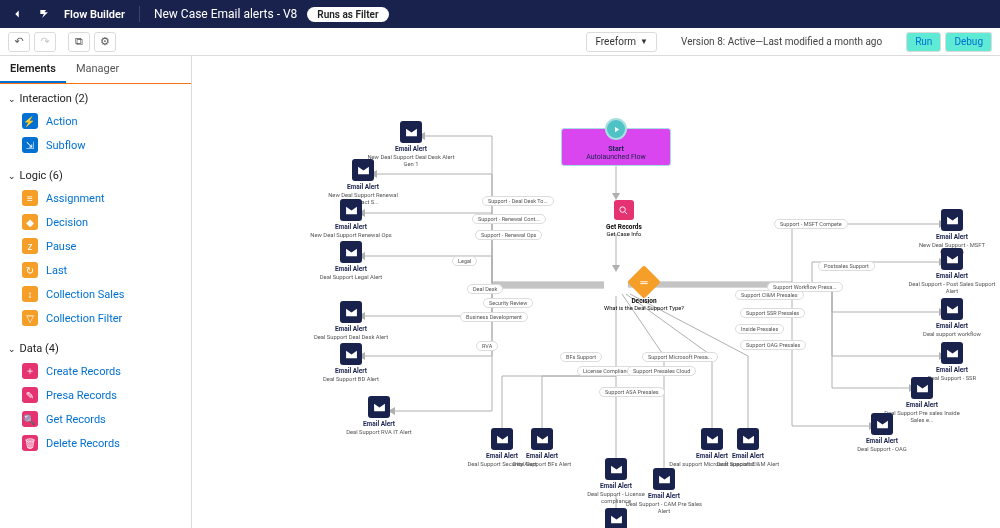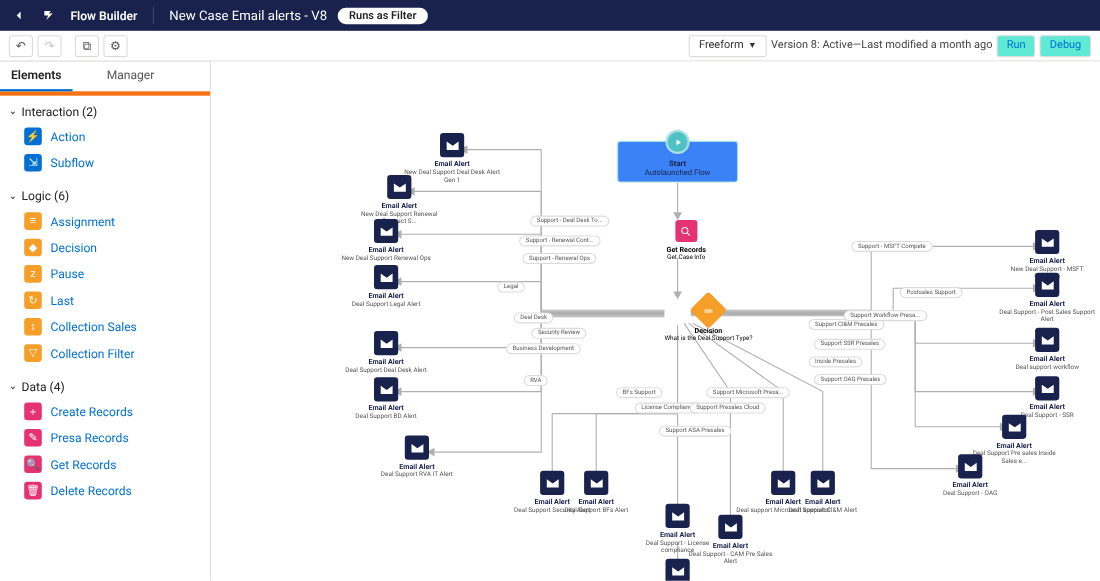--- a/index.html
+++ b/index.html
@@ -11,47 +11,47 @@
   .topbar .divider { width:1px; height:16px; background:#3a4270; margin:0 4px; }
   .topbar .title { font-size:11px; font-weight:600; }
   .topbar .name { font-size:12px; font-weight:400; }
   .pill { background:#fff; color:#222; border-radius:999px; padding:2px 10px; font-size:10px; font-weight:600; }
 
   .toolbar { height: 28px; border-bottom:1px solid #dddbda; display:flex; align-items:center; padding:0 8px; justify-content:space-between; }
   .toolbar-left { display:flex; gap:4px; align-items:center;}
   .toolbar-right { display:flex; gap:4px; align-items:center;}
   .icon-btn { width:22px; height:20px; border:1px solid #dddbda; border-radius:3px; background:#fff; display:flex; align-items:center; justify-content:center; font-size:11px; color:#555; cursor:pointer;}
   .select-btn { height:20px; border:1px solid #dddbda; border-radius:3px; padding:0 8px; display:flex; align-items:center; gap:4px; font-size:10px; color:#333; cursor:pointer;justify-content:space-between;}
-  .version-text { font-size:10px; color:#444; margin:0 0;}
+  .version-text { font-size:10px; color:#444; margin:0 20px;}
   .btn { height:20px; border:1px solid #dddbda; border-radius:3px; padding:0 8px; font-size:10px; color:#0070d2; background:#5eead4; cursor:pointer; }
   
   .main { display:flex; height: calc(528px - 56px); }
   .sidebar { width:192px; border-right:1px solid #dddbda; display:flex; flex-direction:column; }
   .sidebar-title { font-size:14px; font-weight:400; padding:8px 10px 4px; color:#222; }
-  .tabs { display:flex; border-bottom:4px solid #f97316;gap:21px; }
+  .tabs { display:flex; border-bottom:1px solid #f97316; }
   .tab { padding:6px 10px; font-size:11px; color:#555; cursor:pointer;}
   .tab.active { color:#222; border-bottom:2px solid #0070d2; font-weight:600;}
   .group { padding:4px 0;}
   .group-head { display:flex; align-items:center; gap:4px; padding:4px 8px; font-size:11px; color:#222; cursor:pointer;}
   .chev { font-size:9px; transform:rotate(0deg);}
   .item { display:flex; align-items:center; gap:8px; padding:4px 10px 4px 22px; font-size:11px; color:#0070d2; cursor:pointer;}
   .item .ico { width:16px; height:16px; border-radius:3px; display:flex; align-items:center; justify-content:center; color:#fff; font-size:10px; flex-shrink:0;}
 
   .canvas { flex:1; position:relative; overflow:visible; background:#fff;}
   
   .node { position:absolute; display:flex; flex-direction:column; align-items:center; width:88px; text-align:center; }
   .node .box { width:22px; height:22px; background:#19224c; border-radius:3px; display:flex; align-items:center; justify-content:center; position:relative;}
   .node .box svg { width:13px; height:13px; fill:#fff;}
   .node .lbl { font-size:6.5px; font-weight:700; margin-top:3px; color:#19224c; line-height:1.15;}
   .node .sub { font-size:5.8px; color:#555; line-height:1.15; margin-top:1px;}
   
   .start-node { position:absolute; display:flex; flex-direction:column; align-items:center; }
   .start-circle { width:22px; height:22px; border-radius:50%; background:#4fc2c5; border:2px solid #a8e0e1; display:flex; align-items:center; justify-content:center; z-index:2;}
   .start-circle svg { width:9px; height:9px; fill:#fff;}
-  .start-box { margin-top:-12px; width:110px; height:38px; border:1px solid #a8e0e1; background:#3b82f6; border-radius:3px; display:flex; flex-direction:column; align-items:center; justify-content:flex-end; padding-bottom:4px; font-size:7px; color:#19224c;}
+  .start-box { margin-top:-12px; width:110px; height:38px; border:1px solid #a8e0e1; background:#d946ef; border-radius:3px; display:flex; flex-direction:column; align-items:center; justify-content:flex-end; padding-bottom:4px; font-size:7px; color:#19224c;}
   
   .decision-node { position:absolute; display:flex; flex-direction:column; align-items:center;}
   .diamond { width:24px; height:24px; background:#f59e28; transform:rotate(45deg); border-radius:3px; display:flex; align-items:center; justify-content:center;}
   .diamond svg { transform:rotate(-45deg); width:11px; height:11px; fill:#fff;}
   
   .getrec-node { position:absolute; display:flex; flex-direction:column; align-items:center;}
   .getrec-box { width:20px; height:20px; background:#e53271; border-radius:3px; display:flex; align-items:center; justify-content:center;}
   .getrec-box svg{ width:11px; height:11px; fill:#fff;}
 
   .edge-label { position:absolute; font-size:5.5px; color:#555; background:#fff; border:1px solid #dcdcdc; border-radius:7px; padding:1px 5px; white-space:nowrap; z-index:3; }

